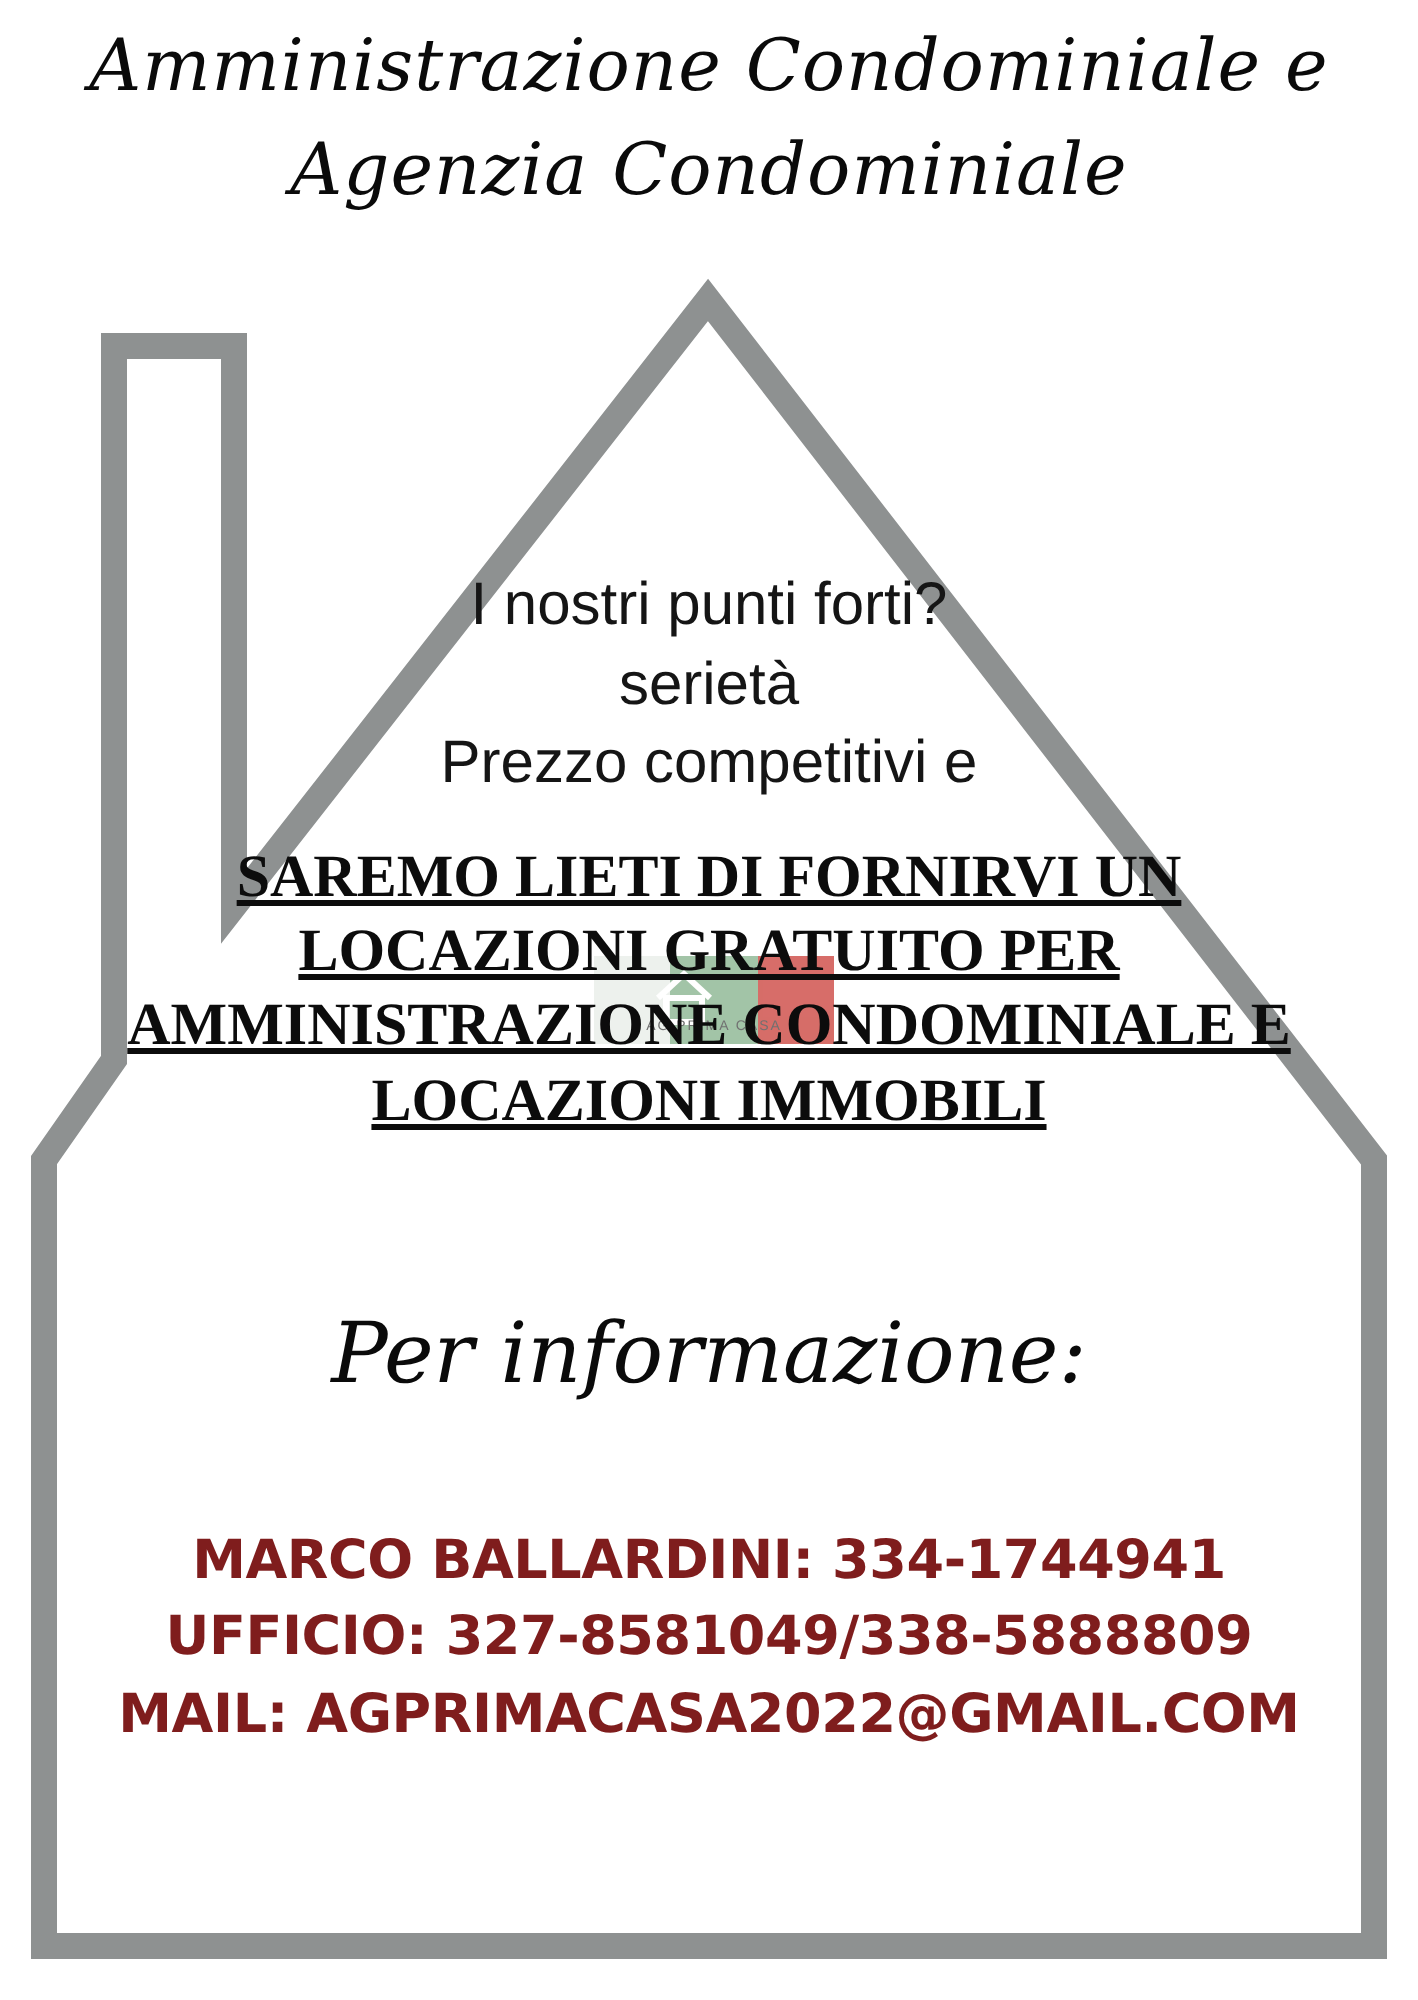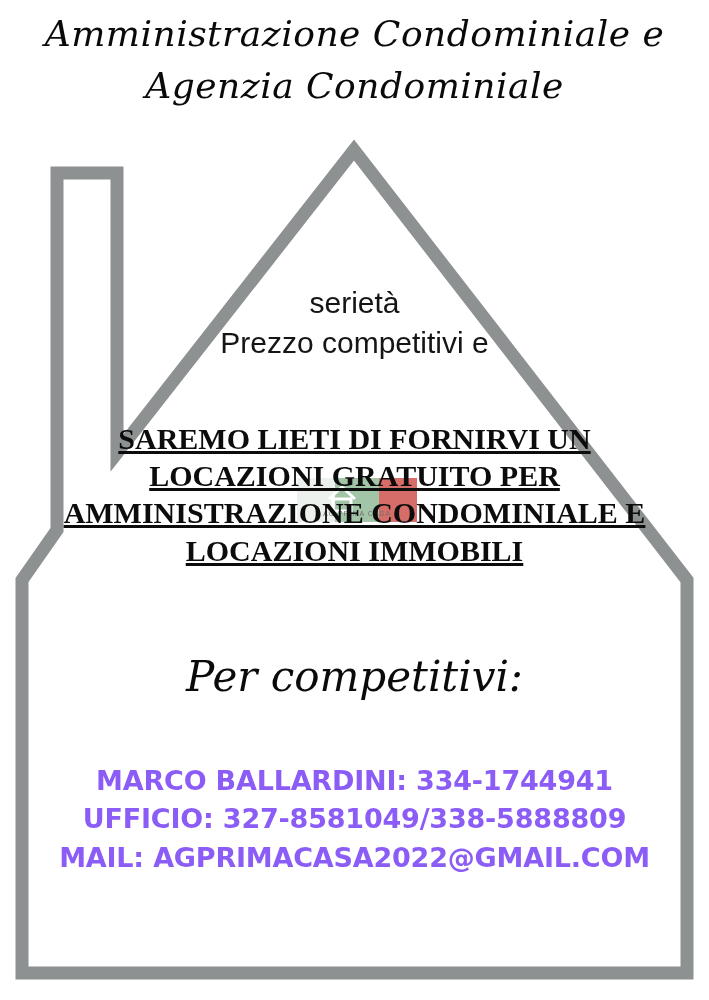--- a/index.html
+++ b/index.html
@@ -132,21 +132,21 @@
     position: absolute;
     left: 0;
     top: 762px;
     width: 709px;
     text-align: center;
     z-index: 3;
     font-family: "DejaVu Sans", "Liberation Sans", sans-serif;
     font-weight: bold;
     font-size: 27px;
     line-height: 1.42;
-    color: #8b5cf6;
+    color: #7f1d1d;
     letter-spacing: -0.2px;
   }
   .contacts span { display: block; }
 </style>
 </head>
 <body>
 
 <div class="house-layer">
   <svg width="709" height="1000" viewBox="0 0 709 1000" xmlns="http://www.w3.org/2000/svg">
     <g fill="none" stroke="#8e9191" stroke-width="13" stroke-linejoin="miter" stroke-linecap="butt">
@@ -164,20 +164,21 @@
     </g>
   </svg>
 </div>
 
 <div class="headline">
   <span class="l1">Amministrazione Condominiale e</span>
   <span class="l2">Agenzia Condominiale</span>
 </div>
 
 <div class="subhead">
+  <span>I nostri punti forti?</span>
   <span>serietà</span>
   <span>Prezzo competitivi e</span>
 </div>
 
 <div class="watermark">
   <div class="wm-box">
     <div class="wm-seg a"></div>
     <div class="wm-seg b"></div>
     <div class="wm-seg c"></div>
   </div>
@@ -188,19 +189,19 @@
   <div class="wm-text">AG PRIMA CASA</div>
 </div>
 
 <div class="body-block">
   <span>SAREMO LIETI DI FORNIRVI UN</span>
   <span>LOCAZIONI GRATUITO PER</span>
   <span>AMMINISTRAZIONE CONDOMINIALE E</span>
   <span>LOCAZIONI IMMOBILI</span>
 </div>
 
-<div class="per-info">Per competitivi:</div>
+<div class="per-info">Per informazione:</div>
 
 <div class="contacts">
   <span>MARCO BALLARDINI: 334-1744941</span>
   <span>UFFICIO: 327-8581049/338-5888809</span>
   <span>MAIL: AGPRIMACASA2022@GMAIL.COM</span>
 </div>
 
 </body></html>

